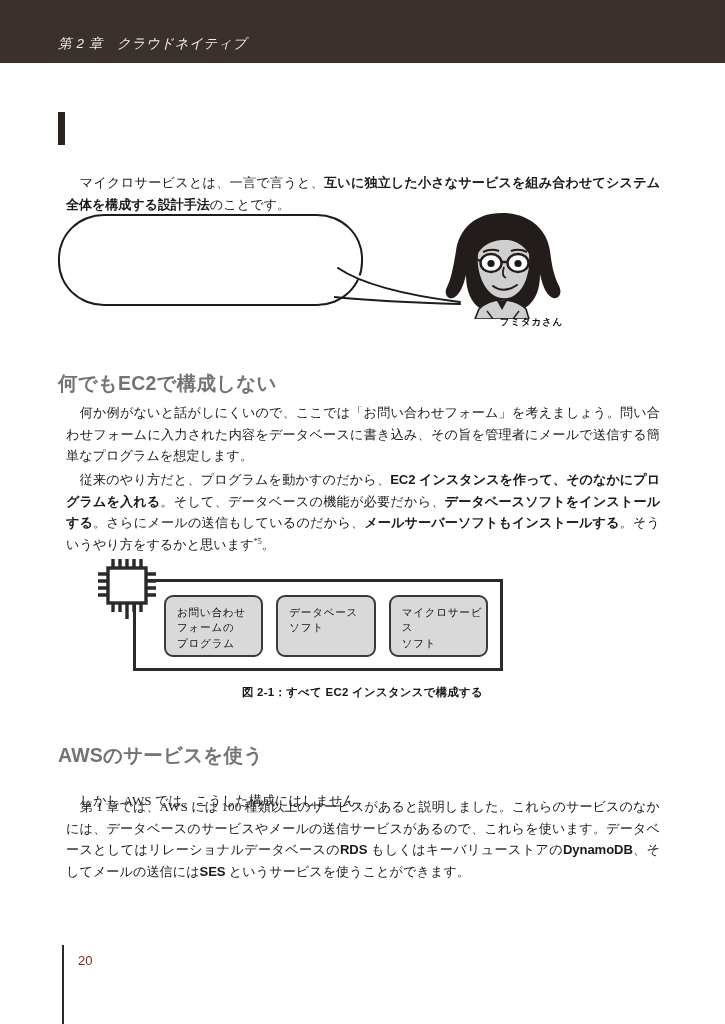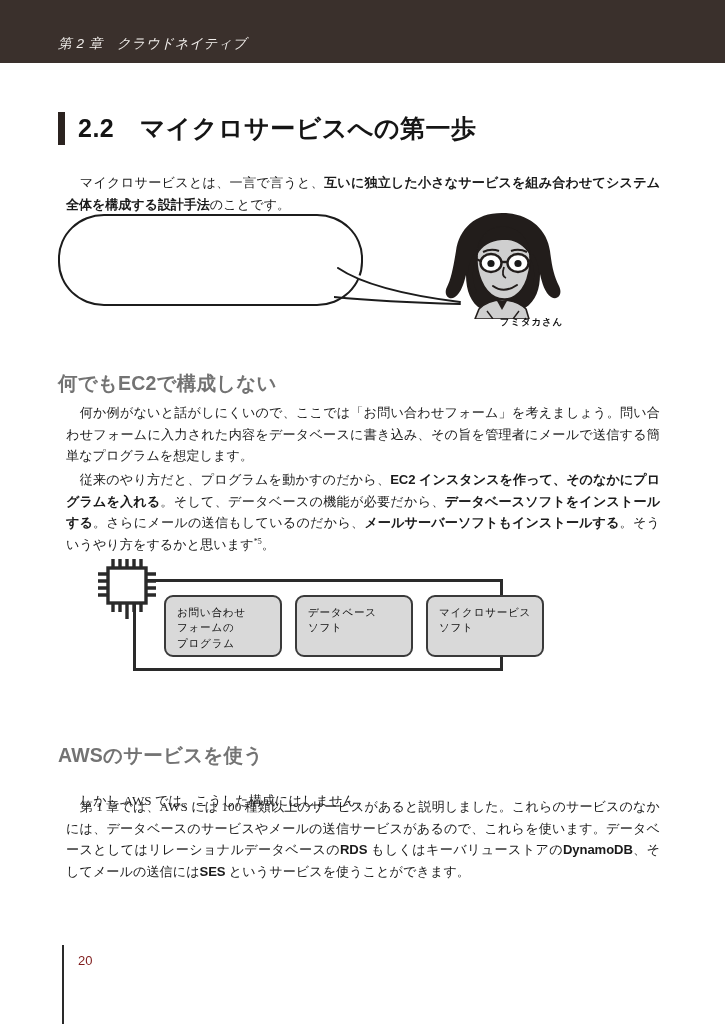--- a/index.html
+++ b/index.html
@@ -196,21 +196,21 @@
     position: absolute;
     left: 0;
     top: 0;
     width: 60px;
     height: 66px;
   }
   .fig-boxes {
     position: absolute;
     left: 68px;
     top: 38px;
-    width: 380px;
+    width: 324px;
     height: 62px;
     display: flex;
     gap: 13px;
   }
   .fig-box {
     flex: 1 1 0;
     border: 2.5px solid #3a3a3a;
     border-radius: 9px;
     background: #d9d9d9;
     box-sizing: border-box;
@@ -258,21 +258,20 @@
 <body>
 
 <div class="page-header">
   <div class="page-header-text">第 2 章　クラウドネイティブ</div>
 </div>
 
 <div class="content">
 
   <div class="section-title">
     <div class="section-bar"></div>
-    <div class="section-title-text">2.2　マイクロサービスへの第一歩</div>
   </div>
 
   <p class="para indent para-lead"><span>マイクロサービス</span><span>とは、一言で言うと、</span><b>互いに独立した小さなサービスを組み合わせてシステム全体を構成する設計手法</b><span>のことです。</span></p>
 
   <div class="balloon-zone">
 
     <div class="balloon"></div>
 
     <svg class="balloon-tail" viewBox="0 0 132 40">
       <path d="M2 2 Q30 16 60 26 Q92 34 126 36" fill="#ffffff" stroke="none"></path>
@@ -349,20 +348,21 @@
         <div class="fig-box">お問い合わせ
 フォームの
 プログラム</div>
         <div class="fig-box">データベース
 ソフト</div>
         <div class="fig-box">マイクロサービス
 ソフト</div>
       </div>
     </div>
 
+    <div class="fig-caption">図 2-1：すべて EC2 インスタンスで構成する</div>
   </div>
 
   <h2 class="subhead subhead-aws">AWSのサービスを使う</h2>
 
   <p class="para indent para-aws-1">しかし AWS では、こうした構成にはしません。</p>
 
   <p class="para indent para-aws-2"><span>第 1 章では、AWS には 100 種類以上のサービスがあると説明しました。これらのサービスのなかには、データベースのサービスやメールの送信サービスがあるので、これらを使います。データベースとしてはリレーショナルデータベースの</span><b>RDS</b><span> もしくはキーバリューストアの</span><b>DynamoDB</b><span>、そしてメールの送信には</span><b>SES</b><span> というサービスを使うことができます。</span></p>
 
 </div>
 

